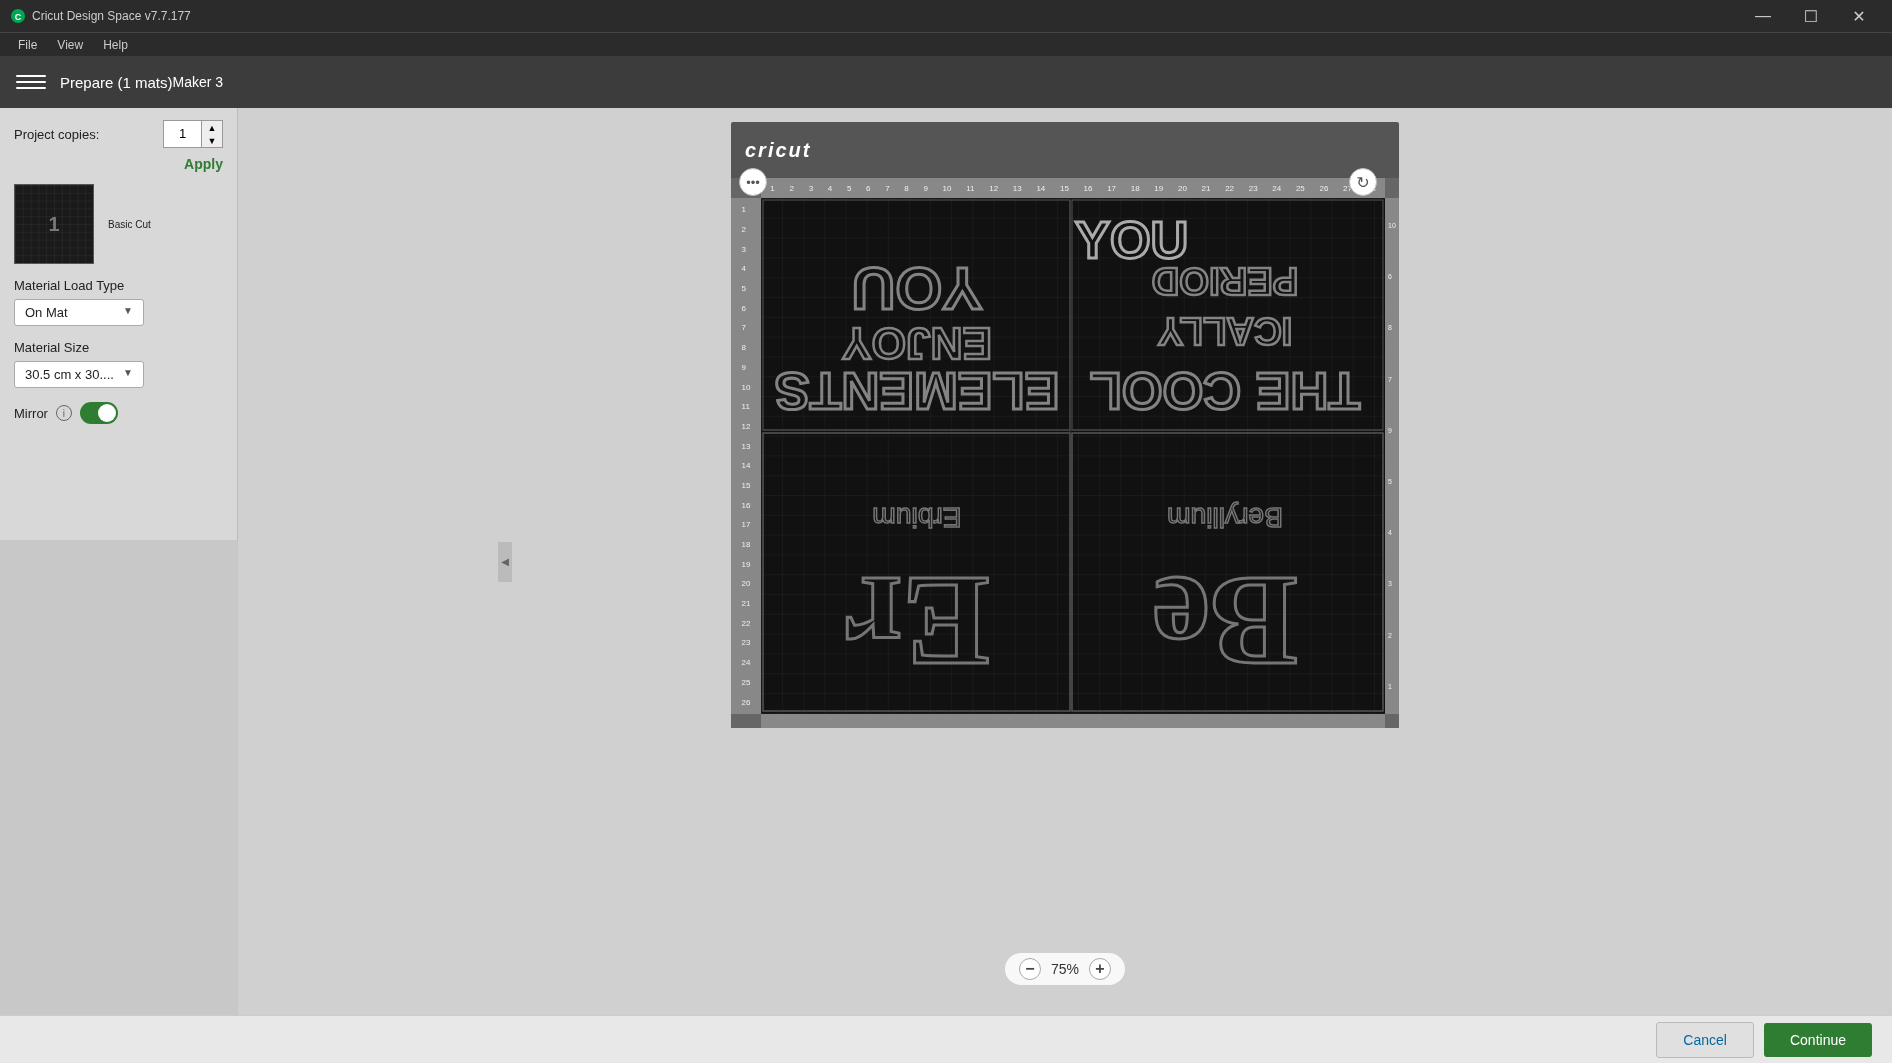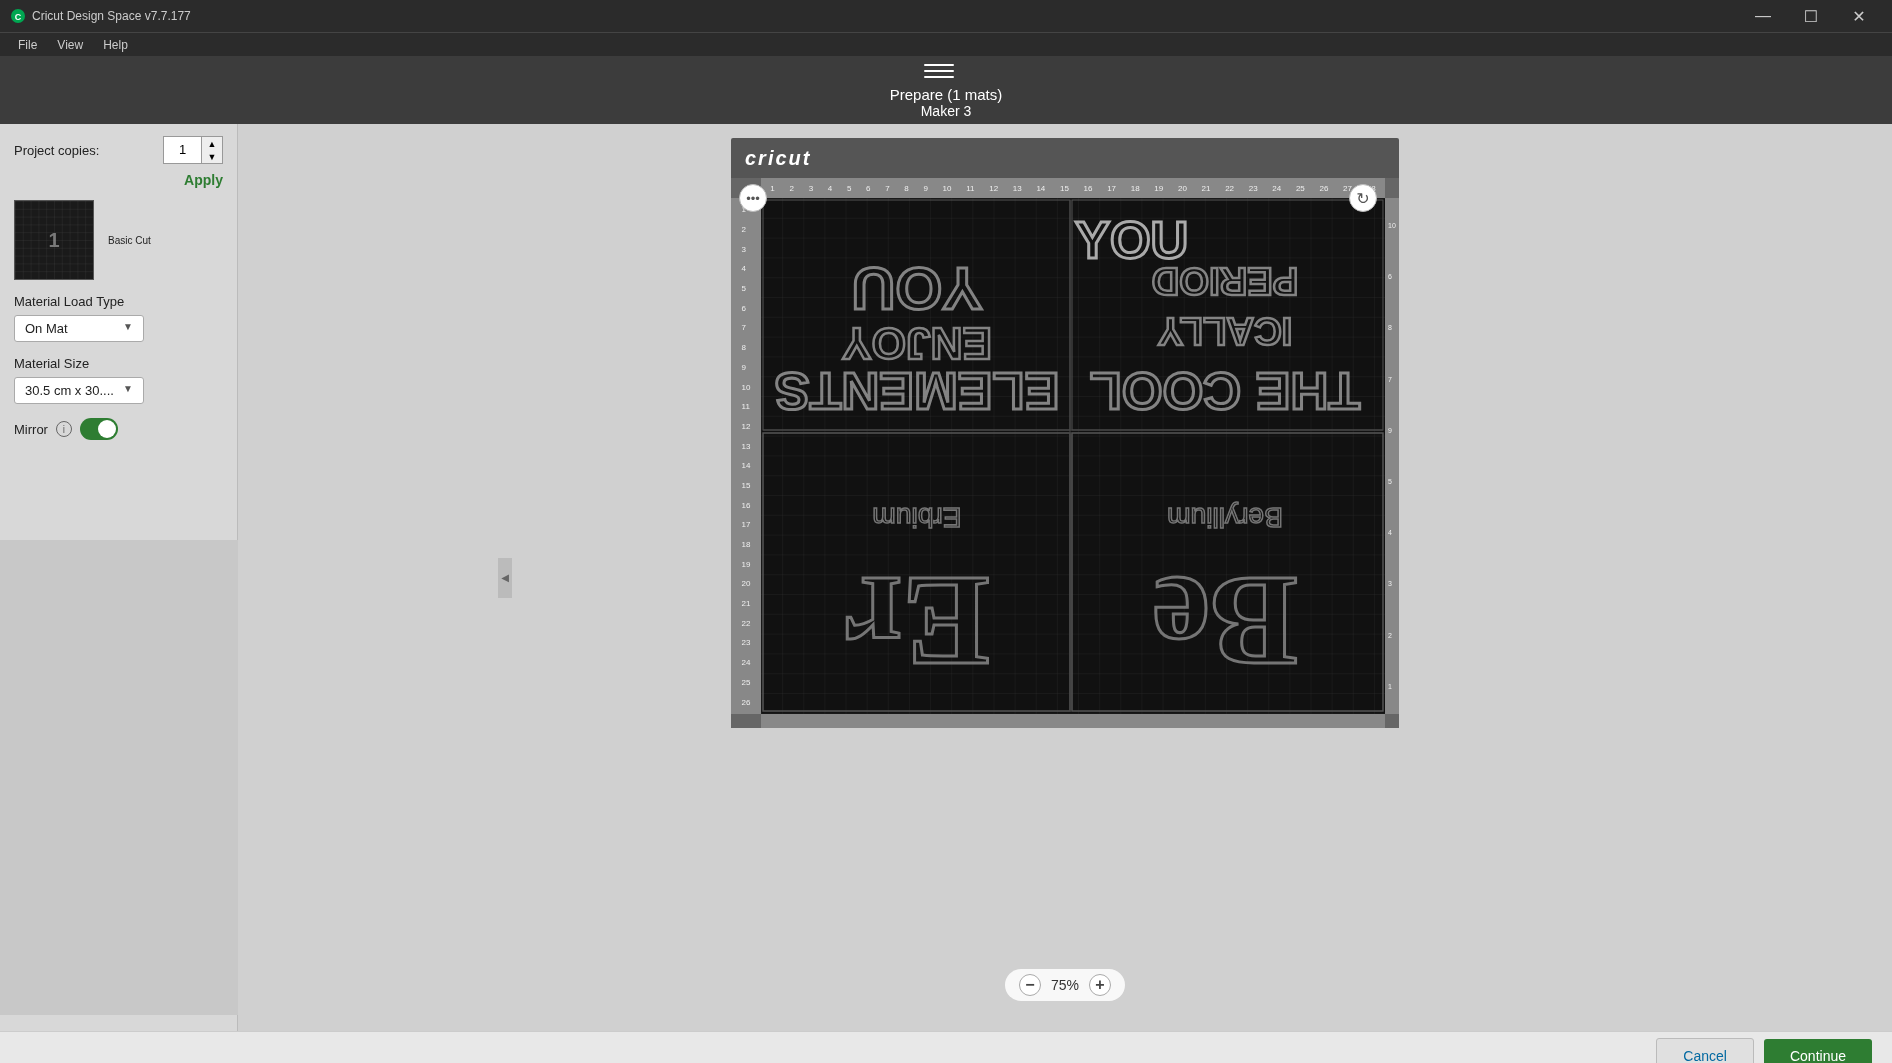--- a/index.html
+++ b/index.html
@@ -34,26 +34,25 @@
       border-top: 1px solid #444;
     }
     .menu-item {
       color: #ccc; font-size: 12px; padding: 2px 10px;
       cursor: pointer;
     }
 
     
     .header {
       background: #3c3c3c;
-      height: 68px;
+      height: 52px;
       display: flex;
       align-items: center;
-      padding: 0 24px;
+      padding: 0 16px;
       color: white;
-      flex-direction: column;
     }
     .hamburger {
       width: 30px; height: 30px;
       display: flex; flex-direction: column; justify-content: center; gap: 4px;
       cursor: pointer; margin-right: 14px;
     }
     .hamburger span { display: block; height: 2px; background: white; border-radius: 1px; }
     .header-title { font-size: 15px; font-weight: 500; color: white; }
     .header-center { flex: 1; text-align: center; font-size: 16px; color: white; }
     .header-right { font-size: 14px; color: white; }
@@ -291,21 +290,21 @@
     </div>
 
     <div style="position:absolute; bottom:48px; left:0; width:238px; top:540px; background:#c8c8c8;"></div>
 
   </div>
 
   <div class="canvas-area">
 
     <div style="position:relative; width:668px; height:590px; margin-top:0;">
 
-      <div style="background:#555; height:40px; display:flex; align-items:center; padding: 0 14px; border-radius:2px 2px 0 0;">
+      <div style="background:#555; height:56px; display:flex; align-items:center; padding: 0 14px; border-radius:2px 2px 0 0;">
         <span style="font-size:20px; font-weight:bold; color:white; letter-spacing:2px; font-style:italic;">cricut</span>
       </div>
 
       <div style="position:absolute; top:46px; left:8px; width:28px; height:28px; border-radius:50%; background:white; border:1px solid #bbb; display:flex; align-items:center; justify-content:center; cursor:pointer; font-size:13px; color:#555; z-index:10;">
         <span>•••</span>
       </div>
 
       <div style="position:absolute; top:46px; right:22px; width:28px; height:28px; border-radius:50%; background:white; border:1px solid #bbb; display:flex; align-items:center; justify-content:center; cursor:pointer; font-size:16px; color:#555; z-index:10;">
         <span>↻</span>
       </div>

